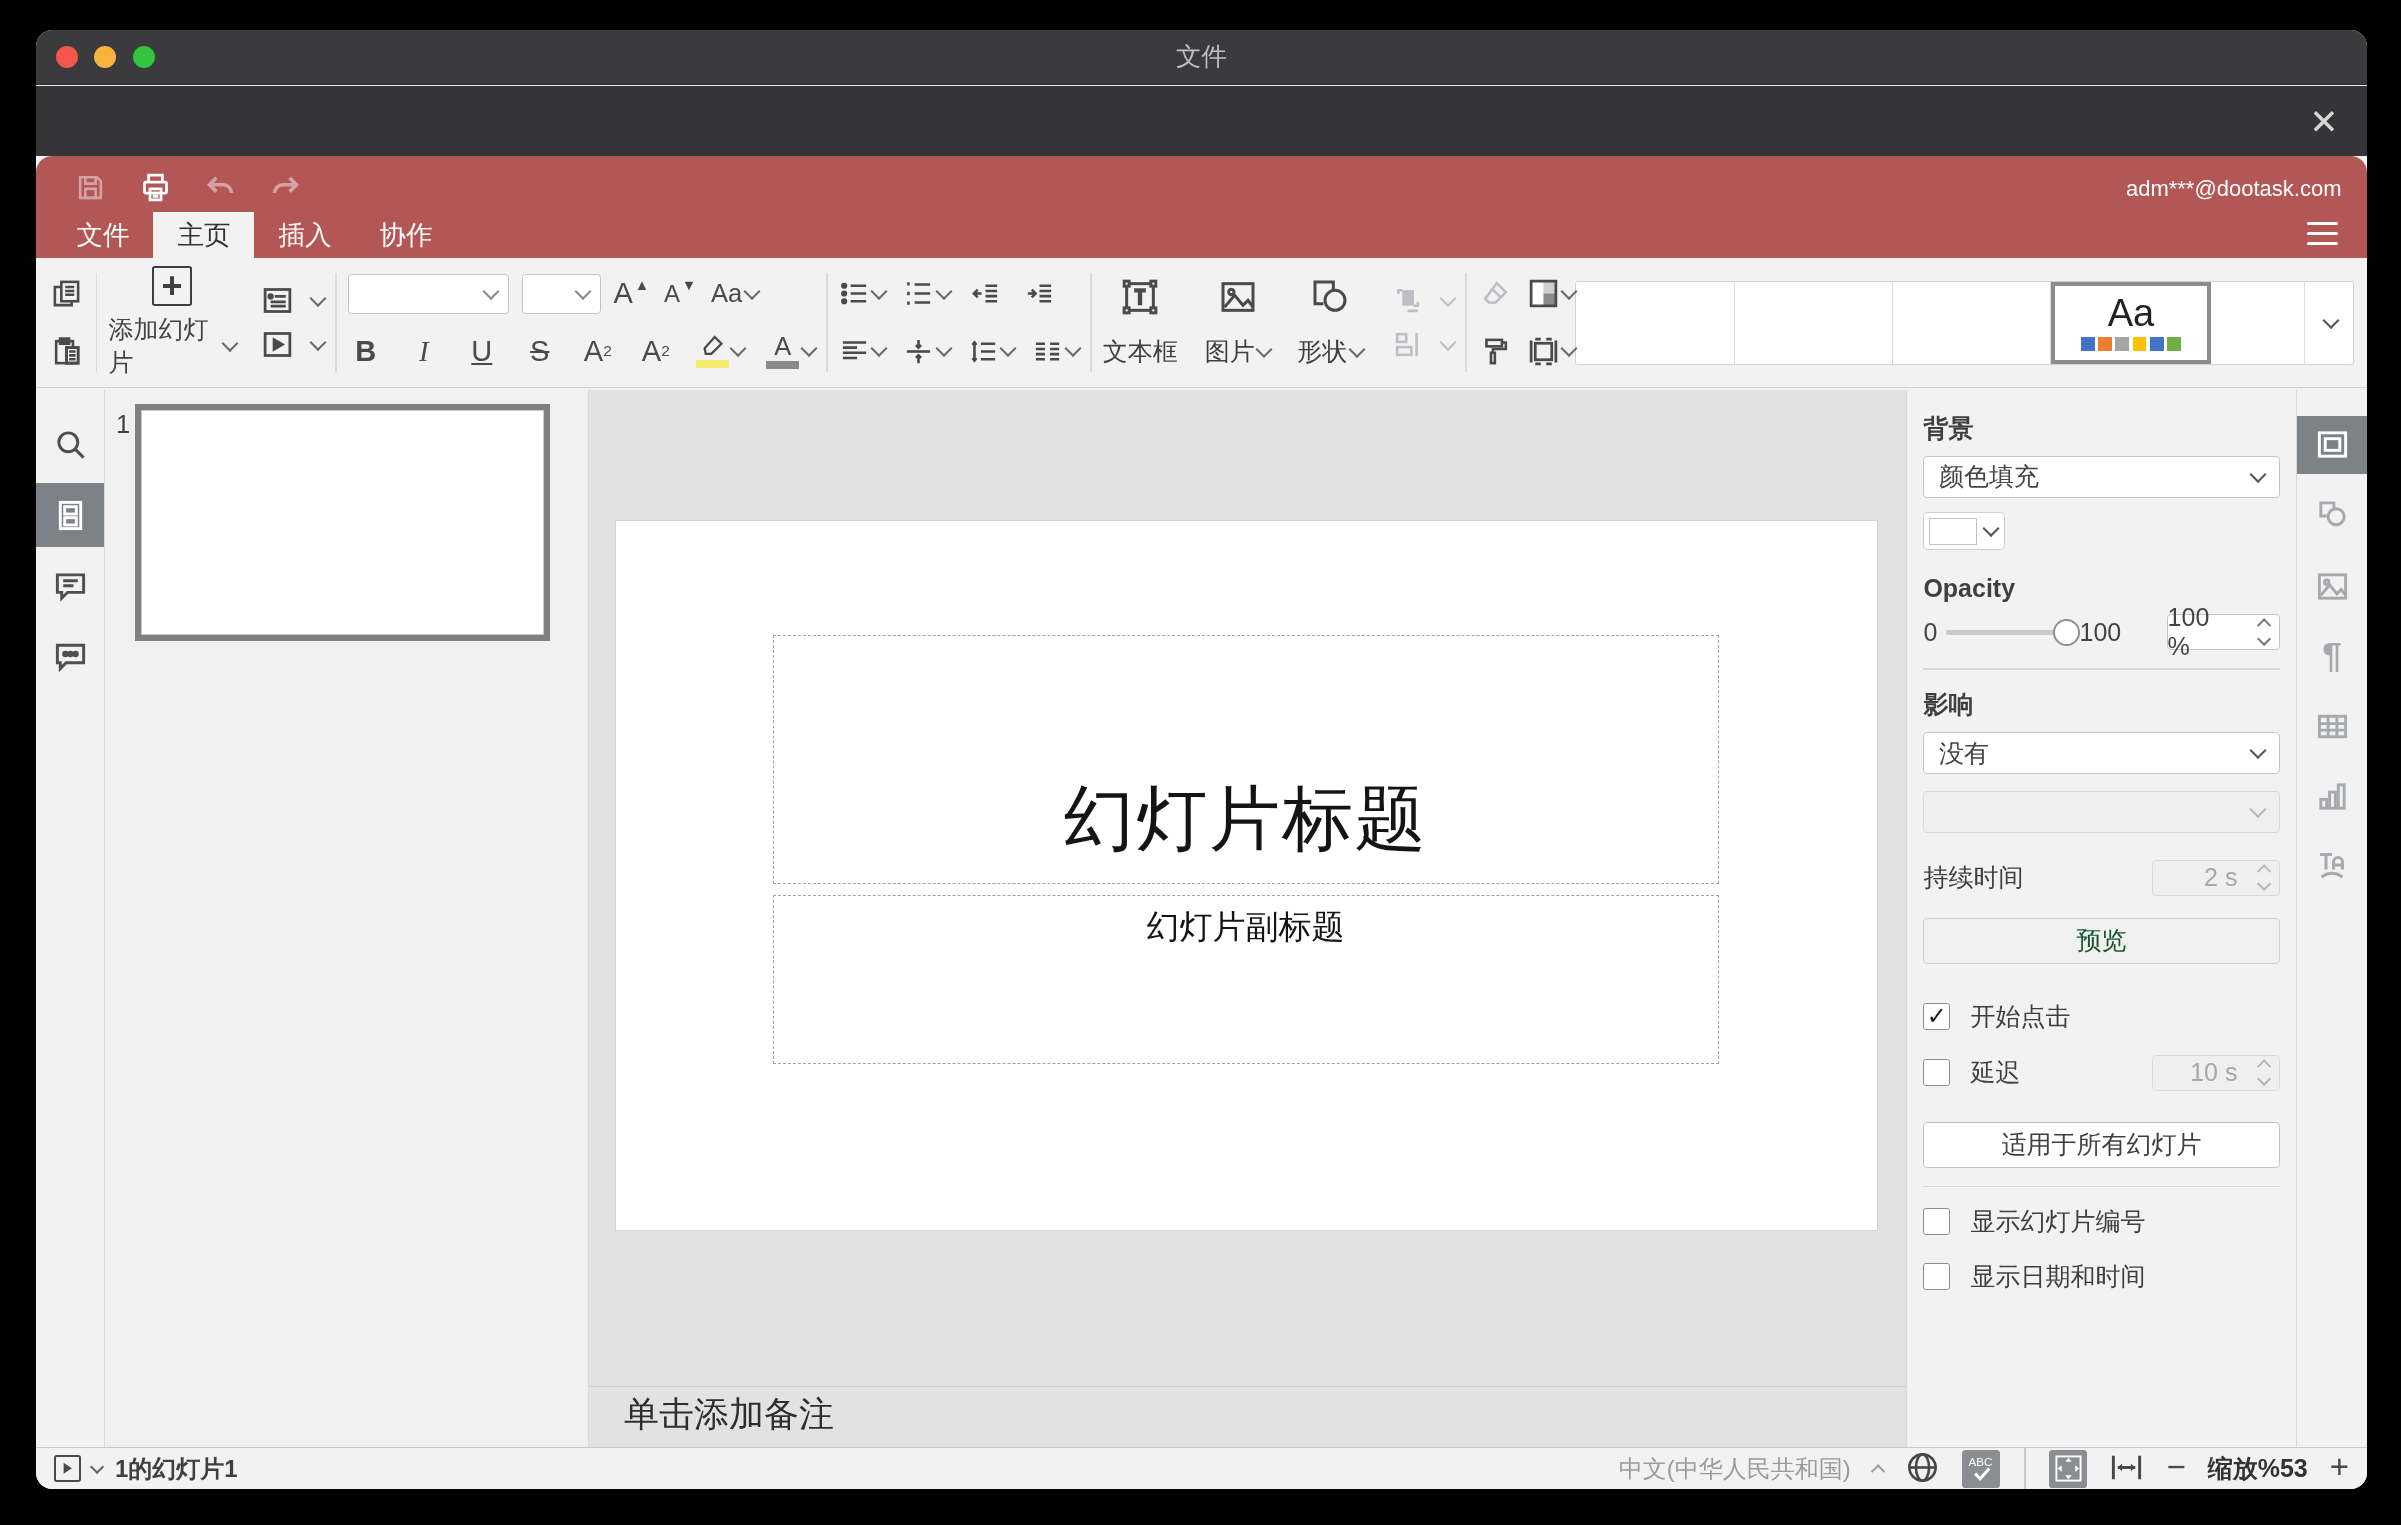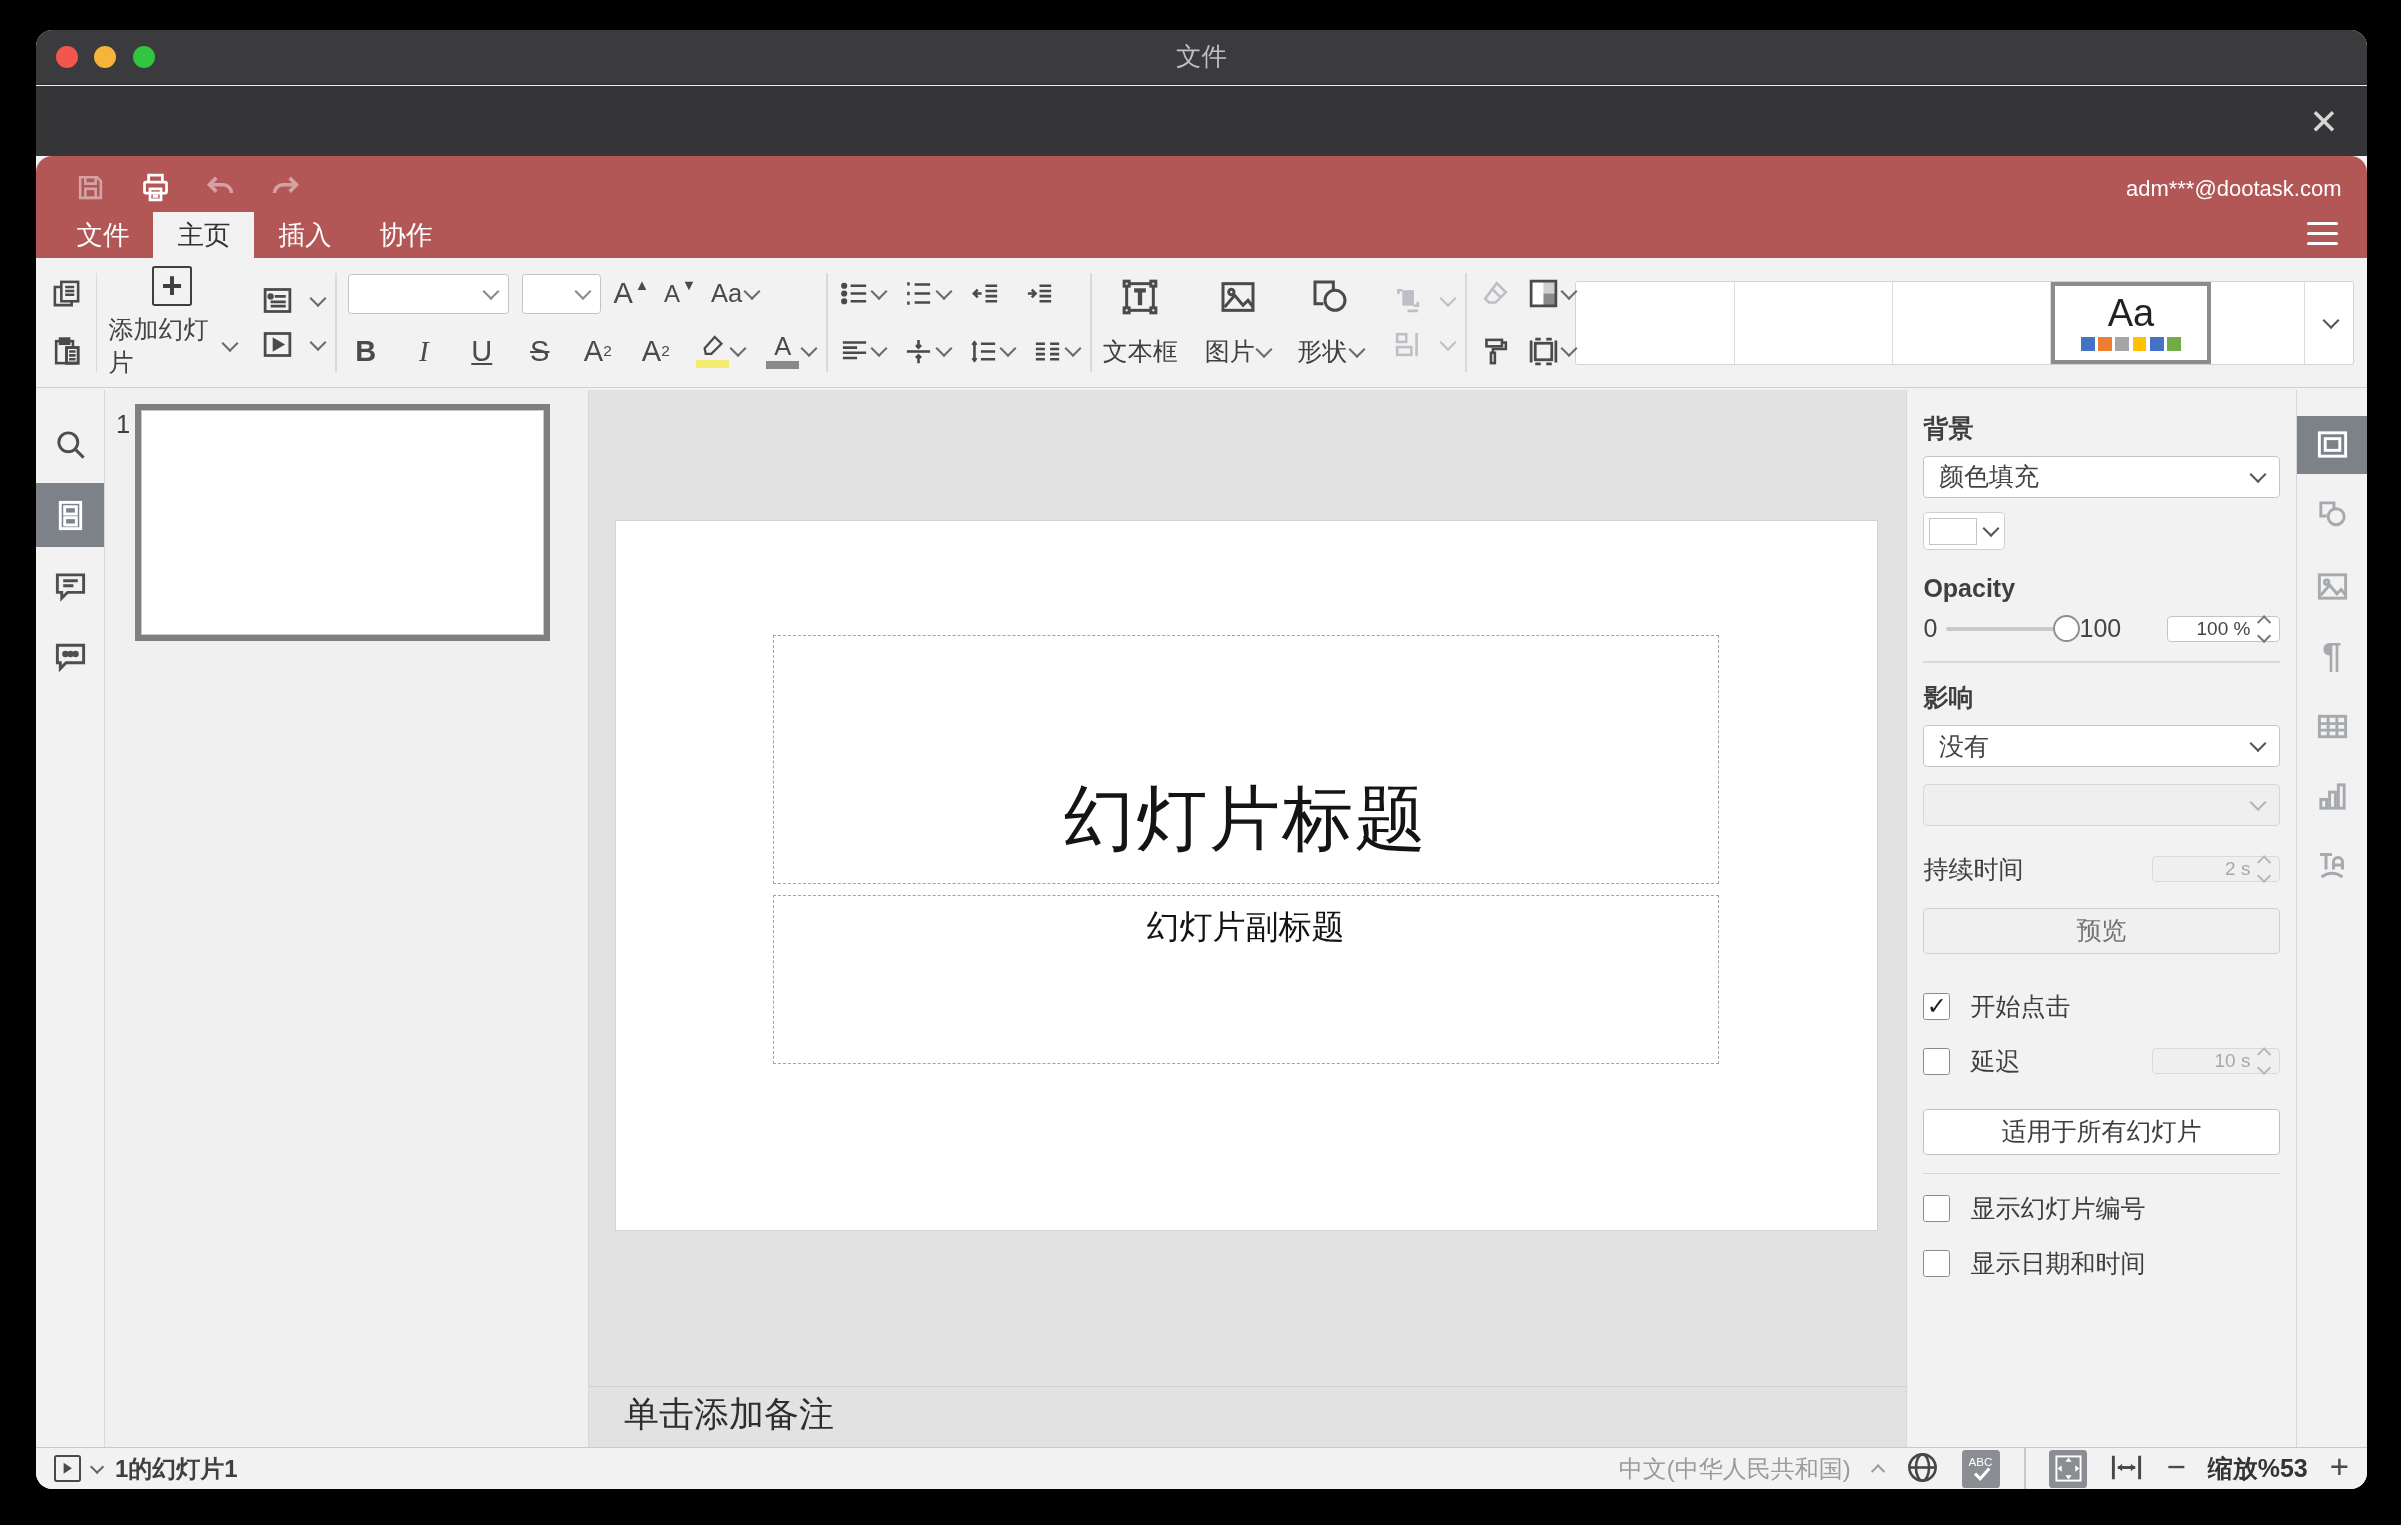--- a/index.html
+++ b/index.html
@@ -86,30 +86,30 @@
   .select .chev{border-color:#555;}
   .select.disabled{background:#efefef;border-color:#d6d6d6;color:#aaa;}
   .select.disabled .chev{border-color:#b5b5b5;}
   .swatchbox{margin-top:14.6px;width:80px;height:36px;background:#fff;border:1.8px solid #cfcfcf;border-radius:4.6px;display:flex;align-items:center;}
   .swatch{width:46px;height:25.5px;margin-left:4.6px;background:#fff;border:1.8px solid #c3c3c3;}
   .swatchbox .chev{border-color:#555;margin-left:8.2px;}
   .oprow{display:flex;align-items:center;margin-top:7.3px;}
   .opnum{font-size:25px;color:#444;}
   .track{height:4.6px;background:#c9c9c9;border-radius:2.7px;width:108px;margin-left:9px;}
   .knob{width:27px;height:27px;border-radius:50%;background:#fff;border:2.7px solid #8f8f8f;box-sizing:border-box;margin-left:-1.8px;}
-  .spin{height:26px;background:#fff;border:1.8px solid #c3c3c3;border-radius:4.6px;display:flex;align-items:center;justify-content:flex-end;padding-right:9px;font-size:19px;color:#444;gap:9px;box-sizing:border-box;}
+  .spin{height:36px;background:#fff;border:1.8px solid #c3c3c3;border-radius:4.6px;display:flex;align-items:center;justify-content:flex-end;padding-right:9px;font-size:25px;color:#444;gap:22px;box-sizing:border-box;}
   .spin.disabled{background:#efefef;border-color:#d9d9d9;color:#a8a8a8;}
   .stepper{display:flex;flex-direction:column;gap:3.6px;}
   .stepper i{width:8.2px;height:8.2px;border-right:2.3px solid #777;border-bottom:2.3px solid #777;display:block;}
   .stepper .up{transform:rotate(-135deg);}
   .stepper .dn{transform:rotate(45deg);}
   .spin.disabled .stepper i{border-color:#b8b8b8;}
   .pdiv{height:1.8px;background:#d8d8d8;margin:18px 0;}
   .pbtn{height:44px;border:1.8px solid #cfcfcf;border-radius:4.6px;display:flex;align-items:center;justify-content:center;font-size:25px;}
-  .pbtn.disabled{color:#737373;background:#f0f0f0;}
+  .pbtn.disabled{color:#14532d;background:#f0f0f0;}
   .pbtn.primary{background:#fff;border-color:#c0c0c0;color:#3f3f3f;}
   .cbrow{display:flex;align-items:center;gap:20px;margin-top:22px;}
   .cb{width:27px;height:27px;background:#fff;border:1.8px solid #8c8c8c;border-radius:2.7px;box-sizing:border-box;display:flex;align-items:center;justify-content:center;font-size:24px;font-weight:700;color:#1c1c1c;flex:none;}
   .cblabel{font-size:25px;color:#3f3f3f;}
   
   .rstrip{width:70px;background:#f2f2f2;position:relative;}
   .rs{position:absolute;left:0;width:70px;height:58px;display:flex;align-items:center;justify-content:center;color:#a6a9ad;}
   .rs.active{background:#7d8188;color:#fff;}
   
   .statusbar{position:absolute;left:0;bottom:0;width:100%;height:42px;background:#f2f2f2;border-top:1.8px solid #c9c9c9;display:flex;align-items:center;padding:0 18px;box-sizing:border-box;}

